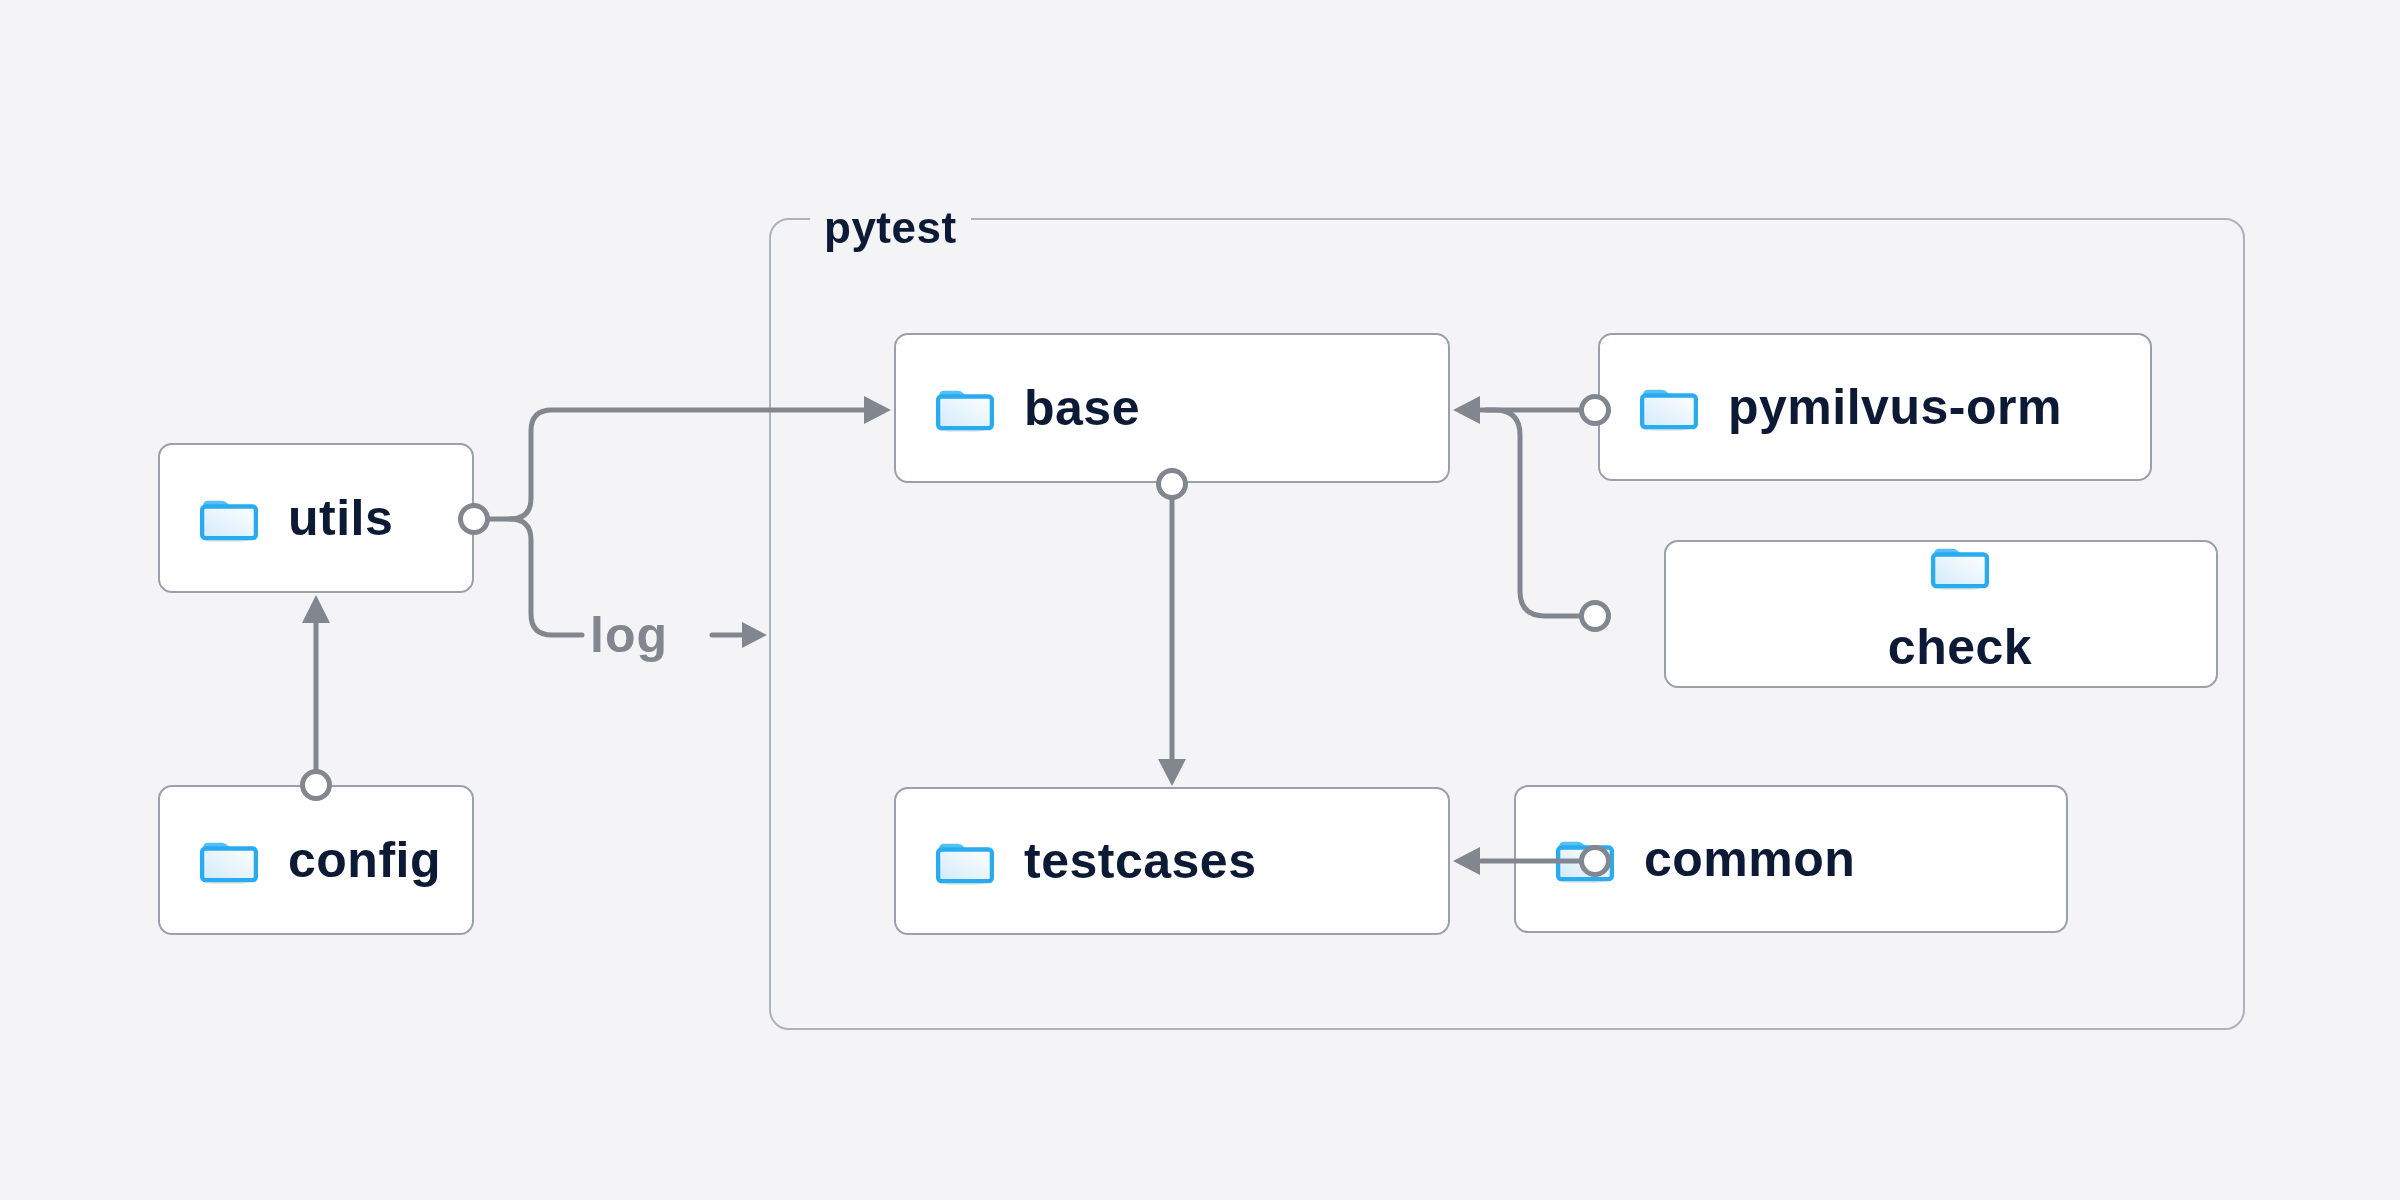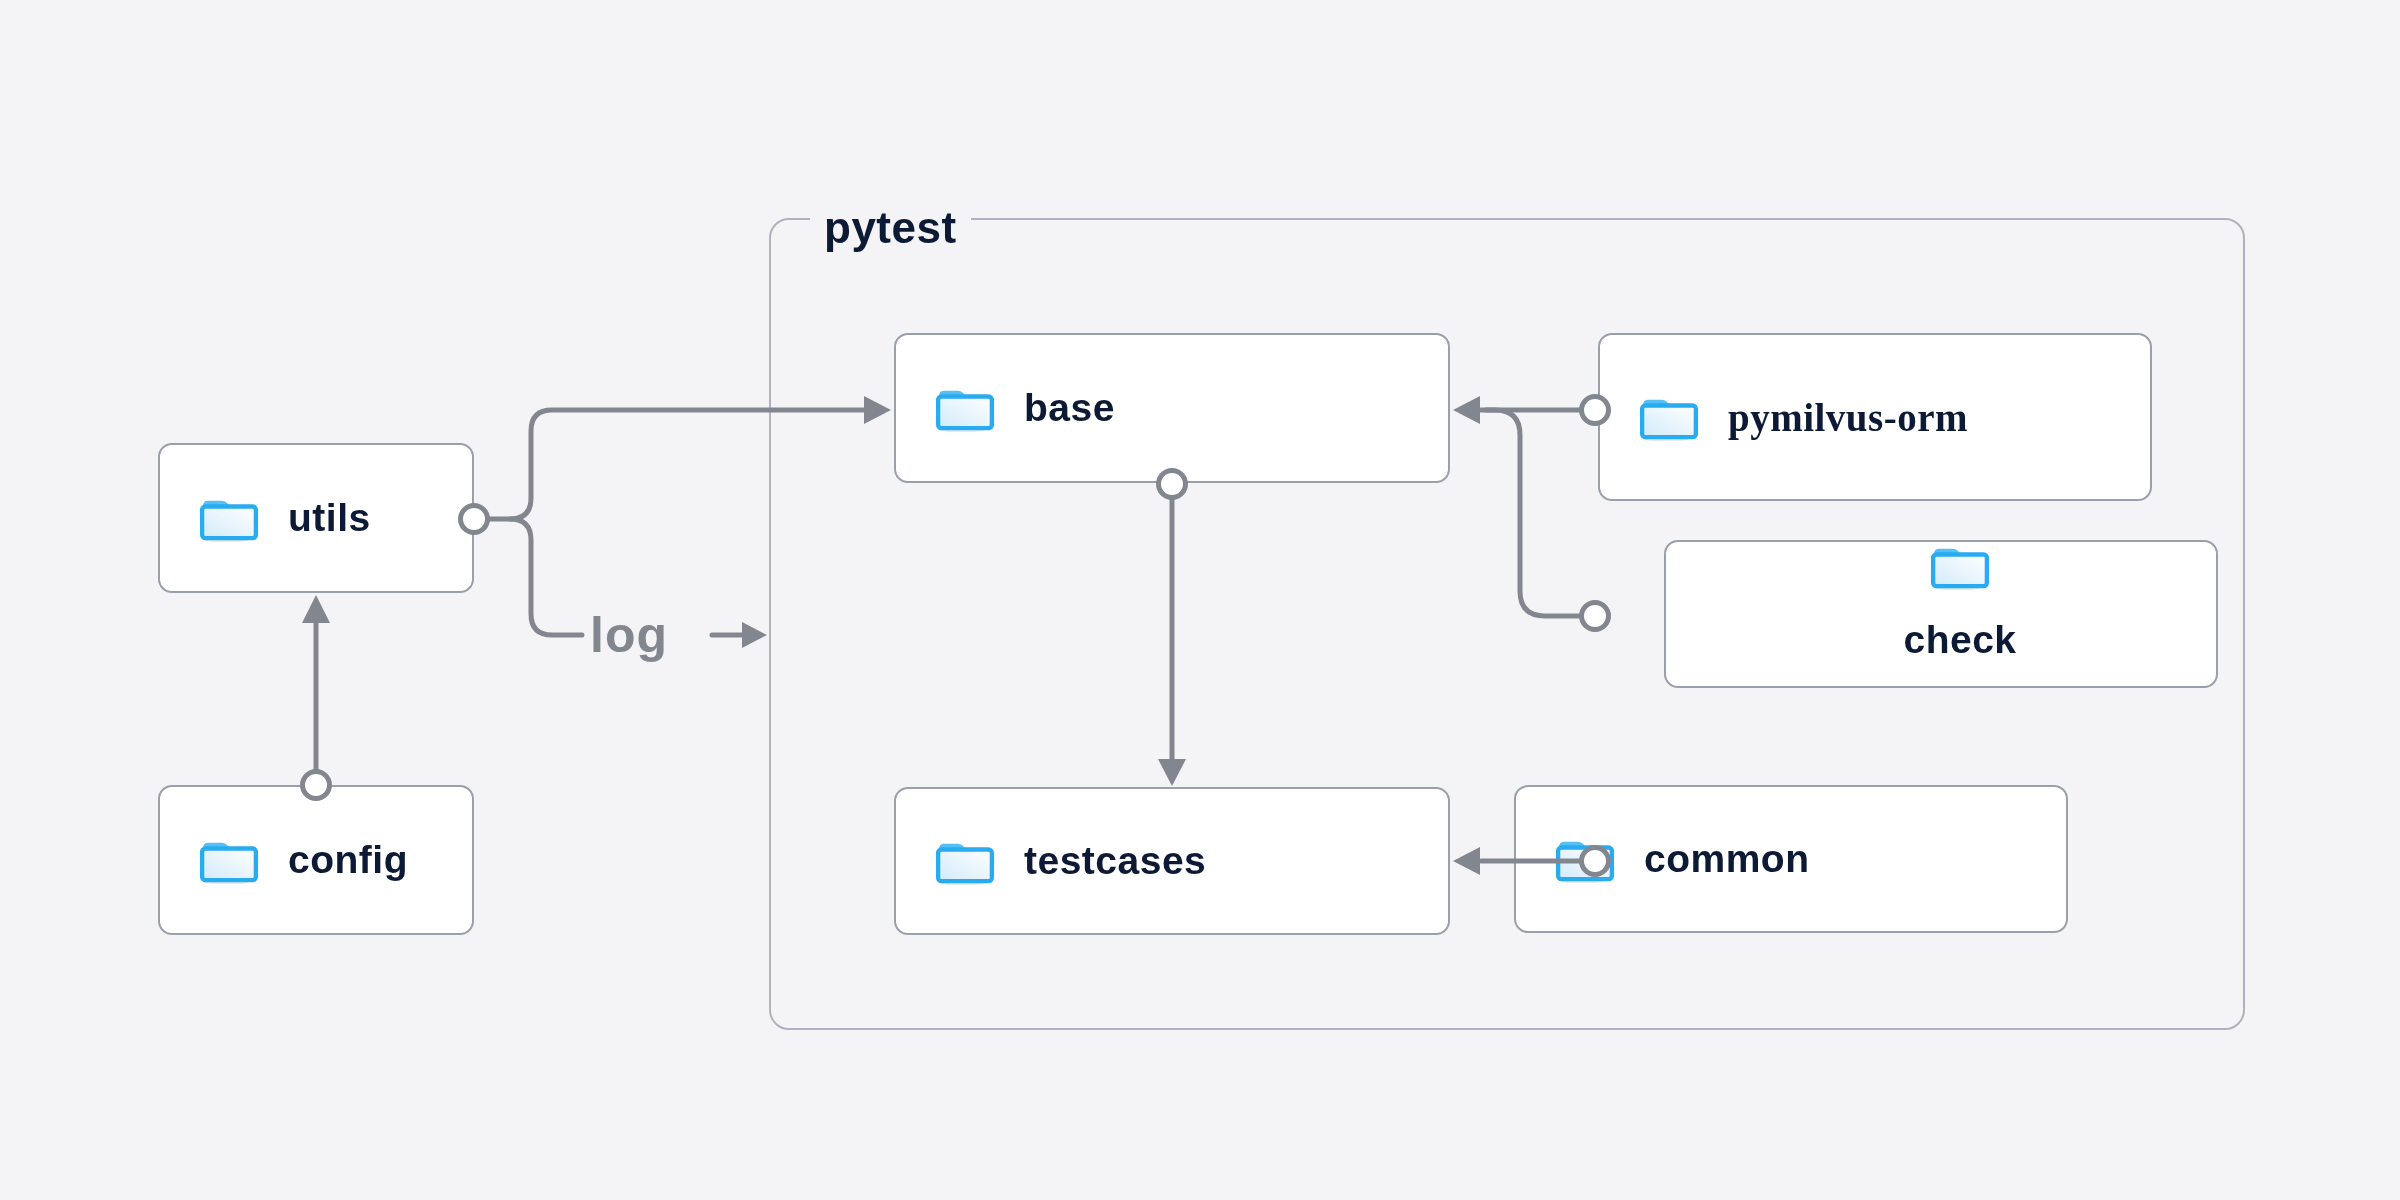--- a/index.html
+++ b/index.html
@@ -60,39 +60,39 @@
     align-items: center;
     gap: 28px;
     padding-left: 38px;
     background: #ffffff;
     border: 2.5px solid #99a0ab;
     border-radius: 14px;
     box-sizing: border-box;
     z-index: 3;
   }
   .node .label {
-    font-size: 39px;
+    font-size: 50px;
     font-weight: 600;
     color: #0d1a35;
     letter-spacing: 0.5px;
     white-space: nowrap;
     text-align: right;
   }
   .node .icon {
     width: 62px;
     height: 48px;
     flex: 0 0 auto;
     display: inline-flex;
   }
   .node .icon svg { width: 100%; height: 100%; }
   .n-utils     { left: 158px;  top: 443px; width: 316px; height: 150px; }
   .n-config    { left: 158px;  top: 785px; width: 316px; height: 150px; }
   .n-base      { left: 894px;  top: 333px; width: 556px; height: 150px; }
   .n-testcases { left: 894px;  top: 787px; width: 556px; height: 148px; }
-  .n-pymilvus  { left: 1598px; top: 333px; width: 554px; height: 168px; font-family: Liberation Serif, serif; }
+  .n-pymilvus  { left: 1598px; top: 333px; width: 554px; height: 148px; }
   .n-check     { left: 1664px; top: 540px; width: 554px; height: 148px; flex-direction: column; }
   .n-common    { left: 1514px; top: 785px; width: 554px; height: 148px; }
   
   .edge-label {
     position: absolute;
     left: 590px;
     top: 606px;
     line-height: 58px;
     font-size: 50px;
     font-weight: 600;

